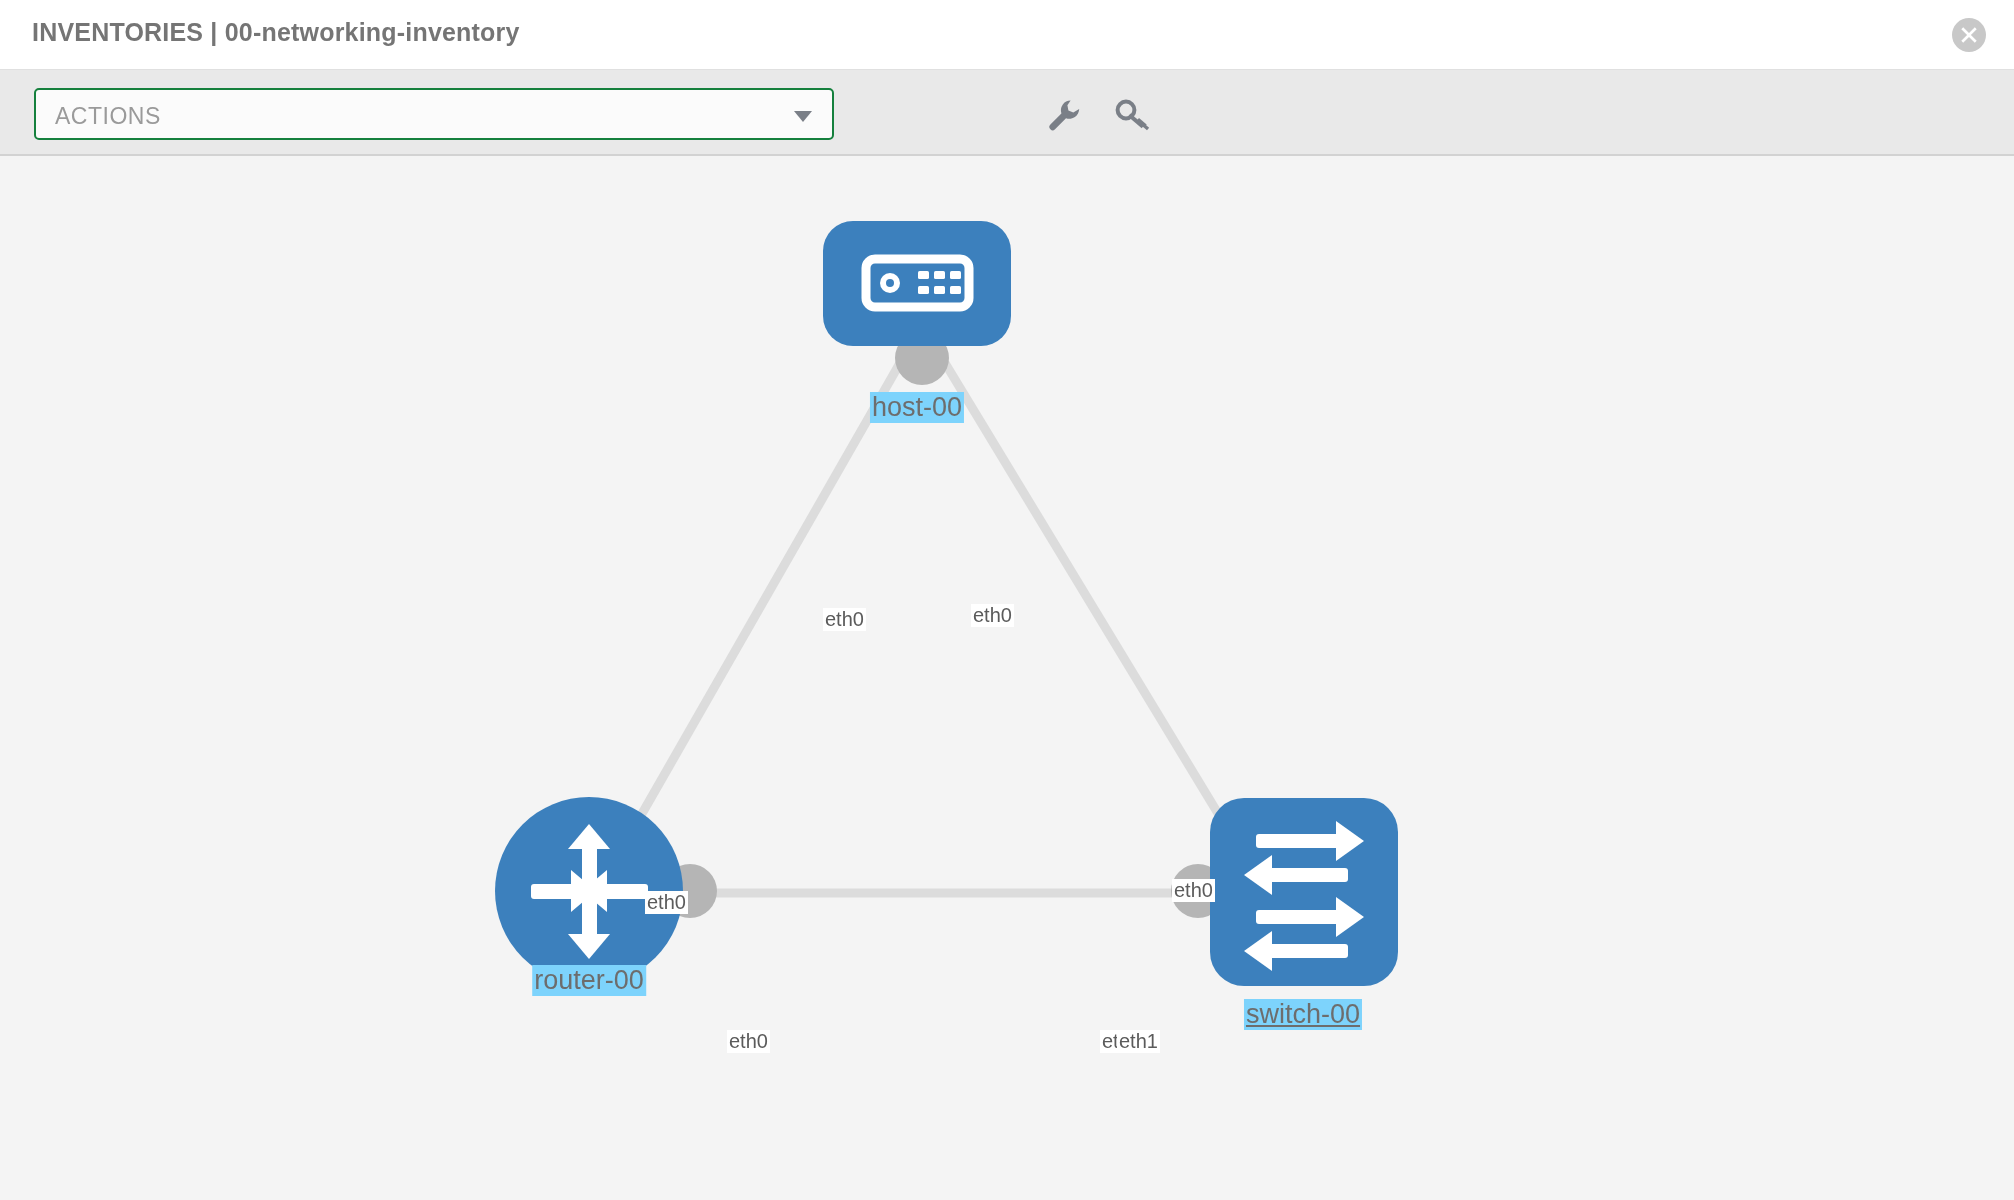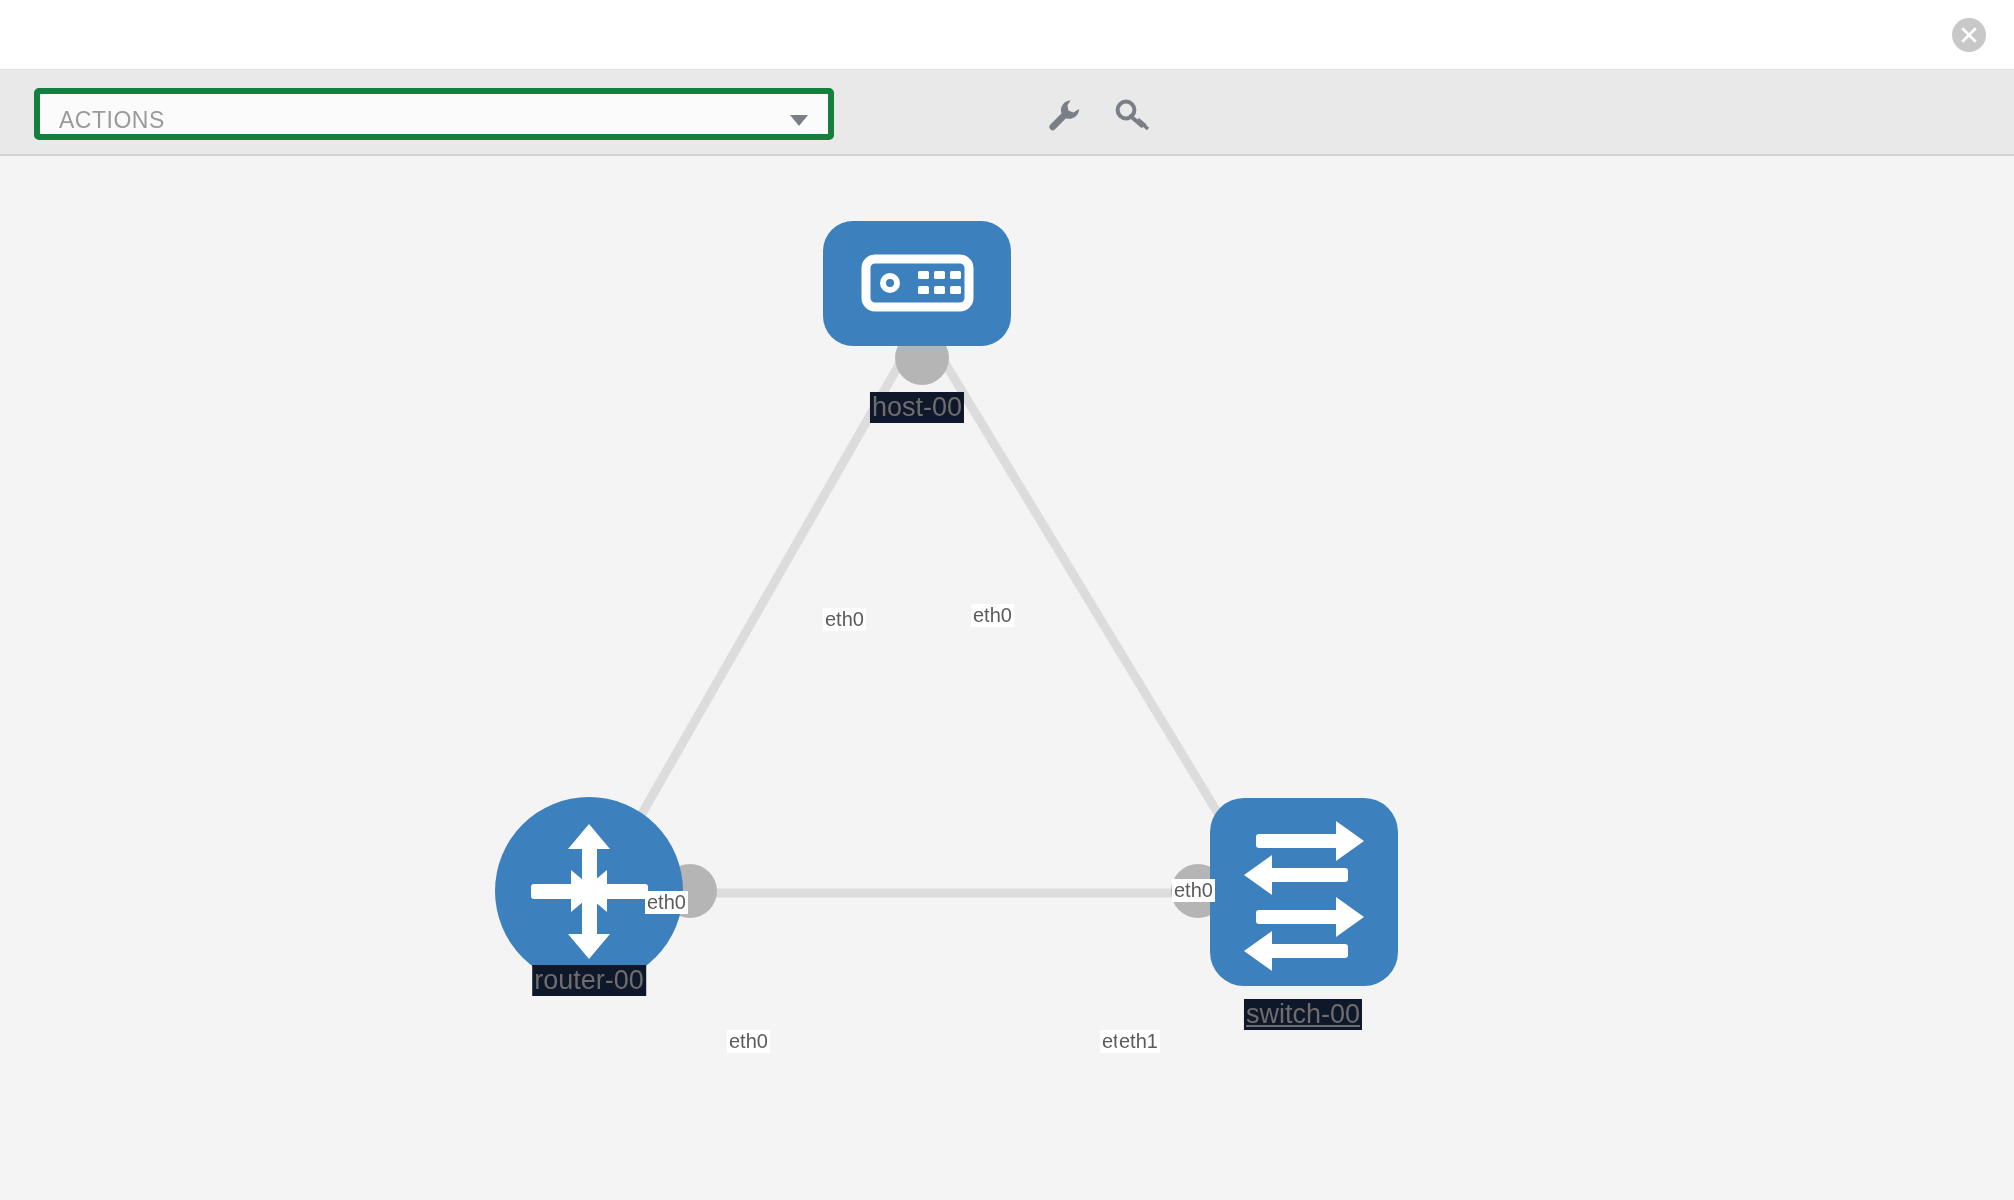--- a/index.html
+++ b/index.html
@@ -30,21 +30,21 @@
   .close-btn svg { display: block; }
 
   
   .toolbar {
     position: absolute; left: 0; top: 70px; width: 2014px; height: 86px;
     background: #e9e9e9; border-bottom: 2px solid #d2d2d2;
   }
   .actions-select {
     position: absolute; left: 34px; top: 18px;
     width: 800px; height: 52px;
-    background: #fbfbfb; border: 6px solid #15803d; border-radius: 5px;
+    background: #fbfbfb; border: 2px solid #15803d; border-radius: 5px;
     cursor: pointer;
   }
   .actions-label {
     position: absolute; left: 19px; top: 13px;
     font-size: 23px; color: #9a9a9a; letter-spacing: 0.5px;
   }
   .caret {
     position: absolute; right: 20px; top: 21px;
     width: 0; height: 0;
     border-left: 9px solid transparent; border-right: 9px solid transparent;
@@ -70,40 +70,41 @@
   
   .canvas {
     position: absolute; left: 0; top: 158px; width: 2014px; height: 1042px;
     background: #f4f4f4; overflow: hidden;
   }
   .topology-svg { position: absolute; left: 0; top: 0; }
 
   .node-label {
     position: absolute;
     font-size: 27px; color: #6d6d6d;
-    background: #0f172a;
+    background: #7dd3fc;
     white-space: nowrap;
     transform: translateX(-50%);
     padding: 0 2px;
   }
   .edge-label {
     position: absolute;
     font-size: 20px; color: #5b5b5b;
     background: #ffffff;
     white-space: nowrap;
     padding: 0 2px;
     text-align: right;
   }
 </style>
 </head>
 <body>
 
 <div id="app">
 
   <div class="header">
+    <div class="header-title">INVENTORIES | 00-networking-inventory</div>
     <div class="close-btn">
       <svg width="34" height="34" viewBox="0 0 34 34" aria-hidden="true">
         <path d="M11.2 9.3 L17 15.1 L22.8 9.3 L24.7 11.2 L18.9 17 L24.7 22.8 L22.8 24.7 L17 18.9 L11.2 24.7 L9.3 22.8 L15.1 17 L9.3 11.2 Z" fill="#ffffff"></path>
       </svg>
     </div>
   </div>
 
   <div class="toolbar">
 
     <div class="actions-select">

